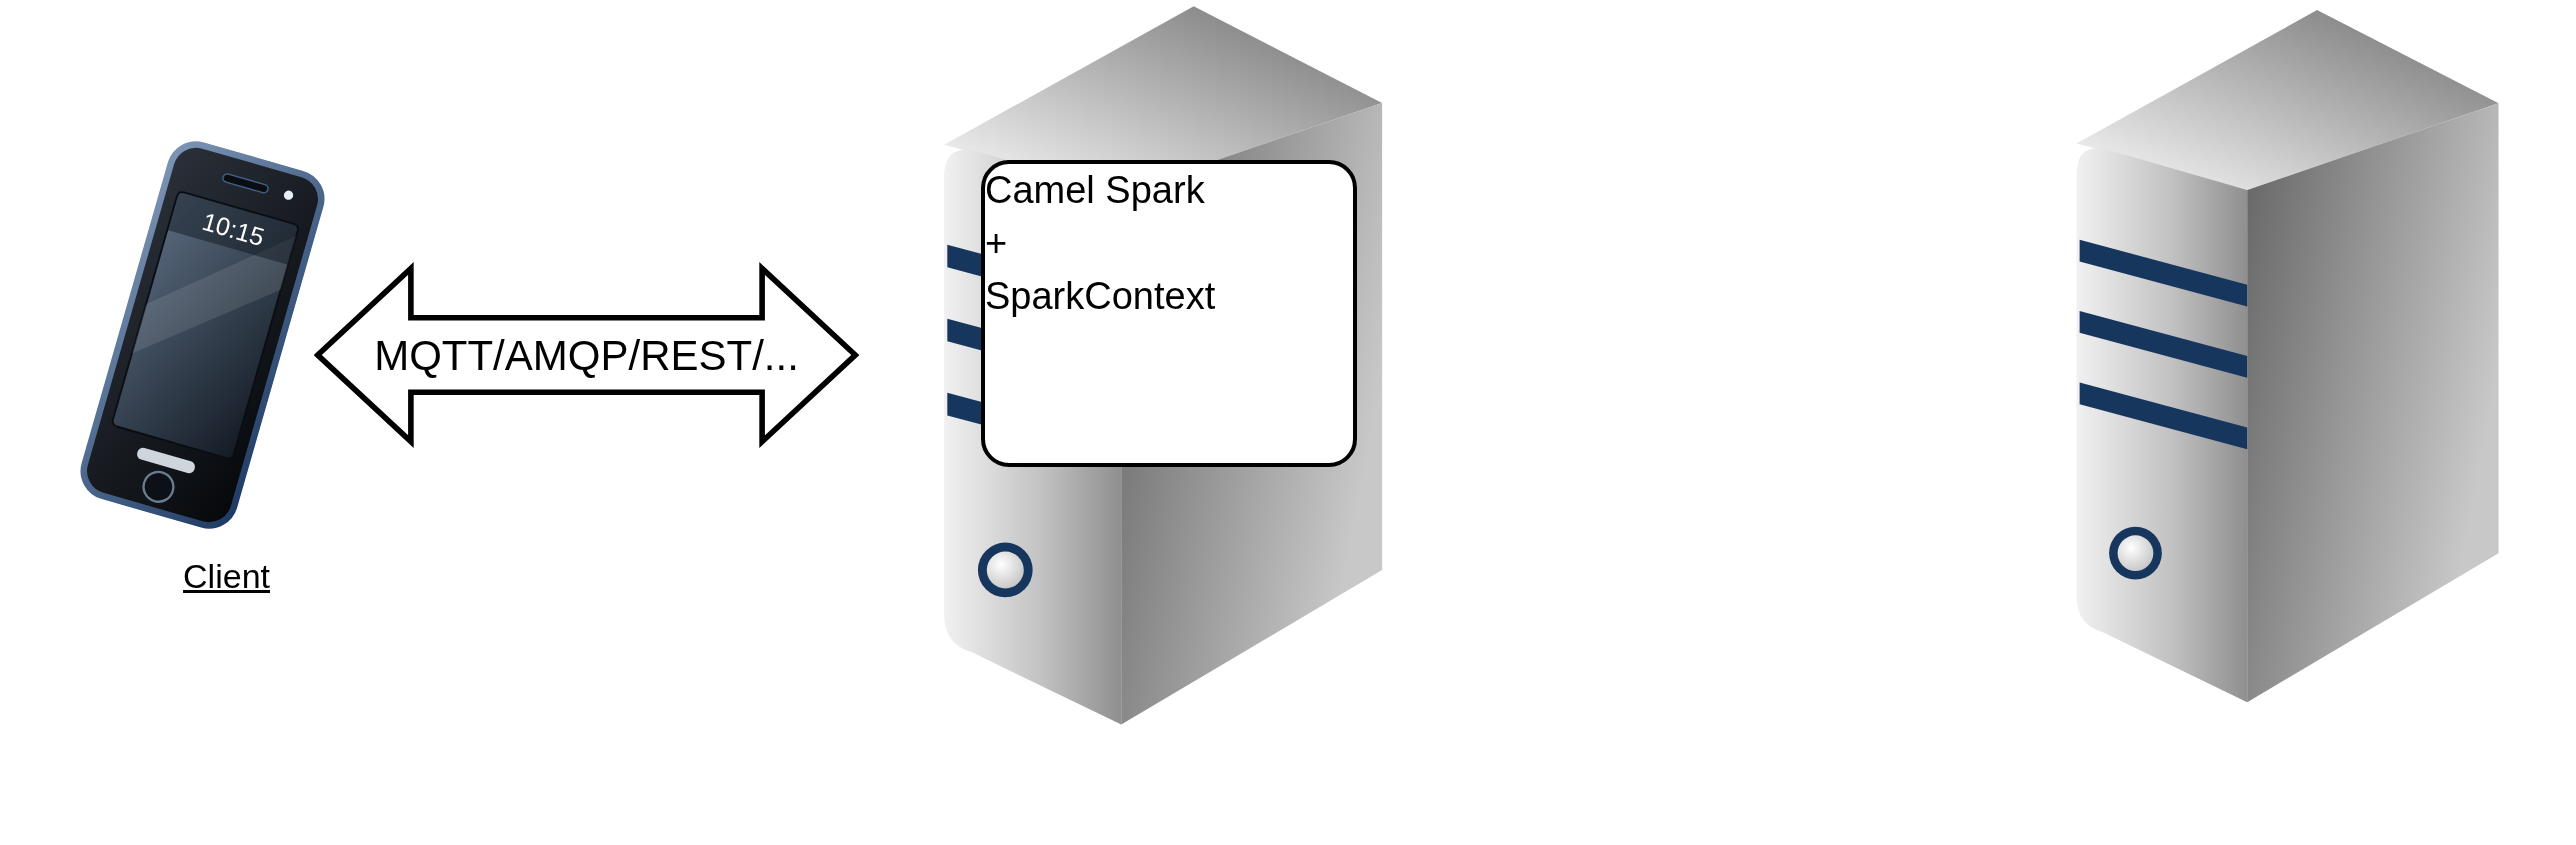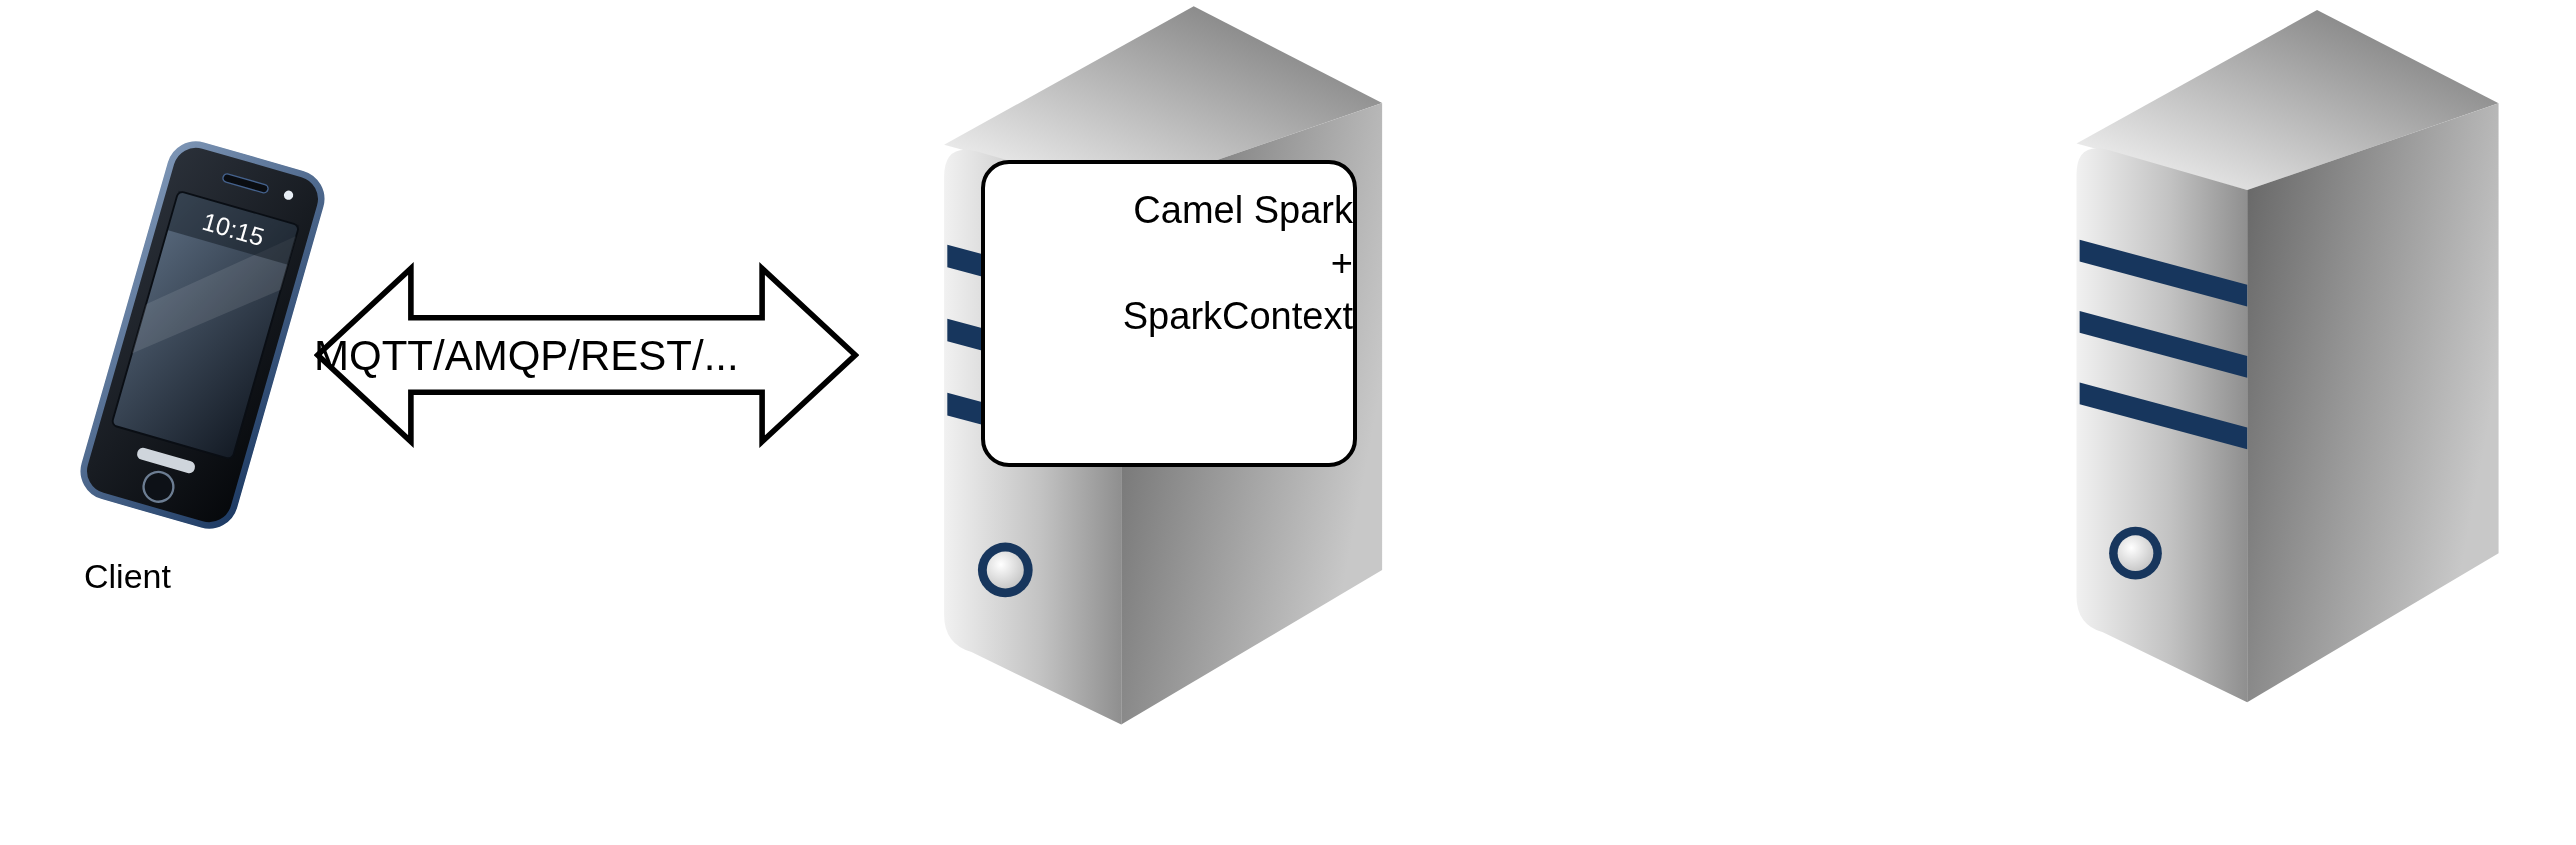--- a/index.html
+++ b/index.html
@@ -13,33 +13,33 @@
 
   
   .server{position:absolute;}
   .server svg{width:100%;height:100%;display:block;}
   .server-mid{left:928px;top:1.9px;width:467px;height:735px;}
   .server-right{left:2061px;top:4.7px;width:450px;height:710px;}
 
   
   .infobox{position:absolute;left:981px;top:160px;width:376px;height:307px;
            box-sizing:border-box;background:#ffffff;border:4.7px solid #000000;
-           border-radius:28px;padding-top:20px;text-align:right;}
+           border-radius:28px;padding-top:0;text-align:left;}
   .infobox .line{font-size:38px;line-height:53px;color:#000000;}
 
   
   .arrow{position:absolute;height:189px;}
   .arrow svg{position:absolute;left:0;top:0;width:100%;height:100%;}
   .arrow-left{left:314px;top:261px;width:545px;}
   .arrow-right{left:1408px;top:261px;width:647px;}
   .arrow-text{position:absolute;left:0;right:0;top:50%;transform:translateY(-50%);
-              text-align:left;font-size:42px;color:#000000;white-space:nowrap;}
+              text-align:center;font-size:42px;color:#000000;white-space:nowrap;}
 
   
-  .label{position:absolute;text-align:left;font-size:34px;color:#000000;}
+  .label{position:absolute;text-align:right;font-size:34px;color:#000000;text-decoration:underline;}
   .client-label{left:84px;top:557px;width:186px;}
   .server-label{left:1040px;top:732px;width:233px;}
   .cluster-label{left:2150px;top:732px;width:279px;}
 
   svg text{font-family:"Liberation Sans", sans-serif;}
 </style>
 </head>
 <body>
 
 <div class="canvas">

